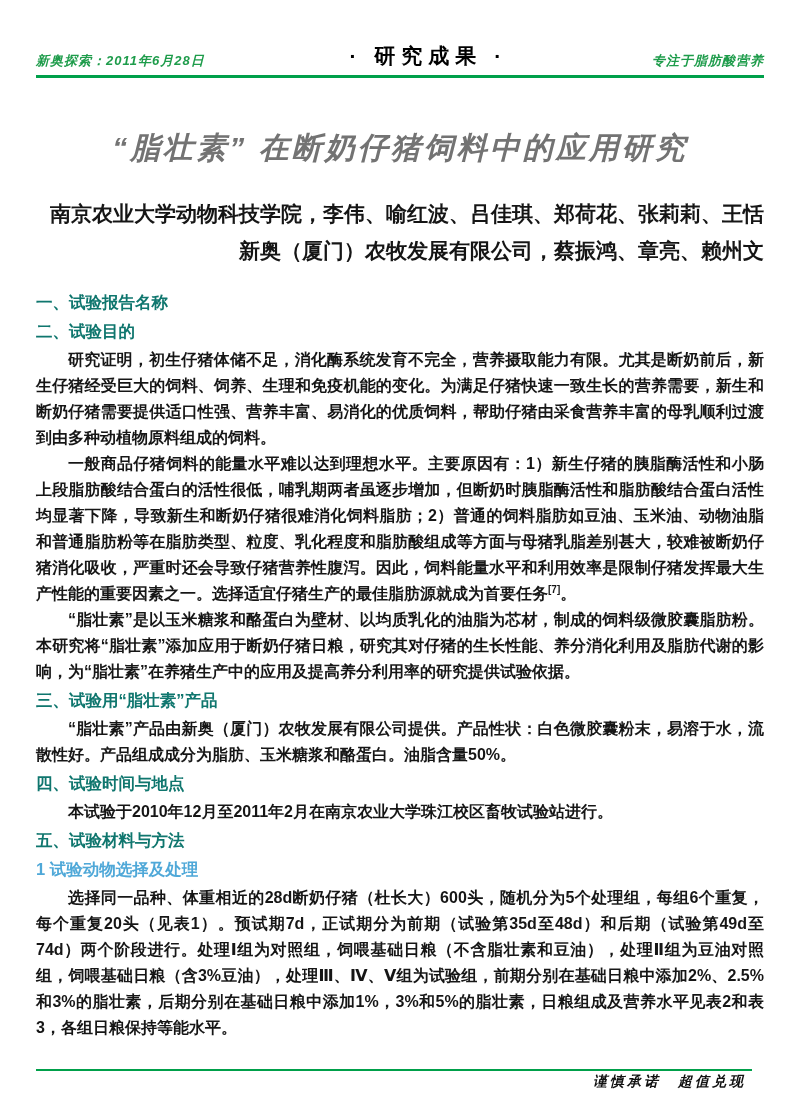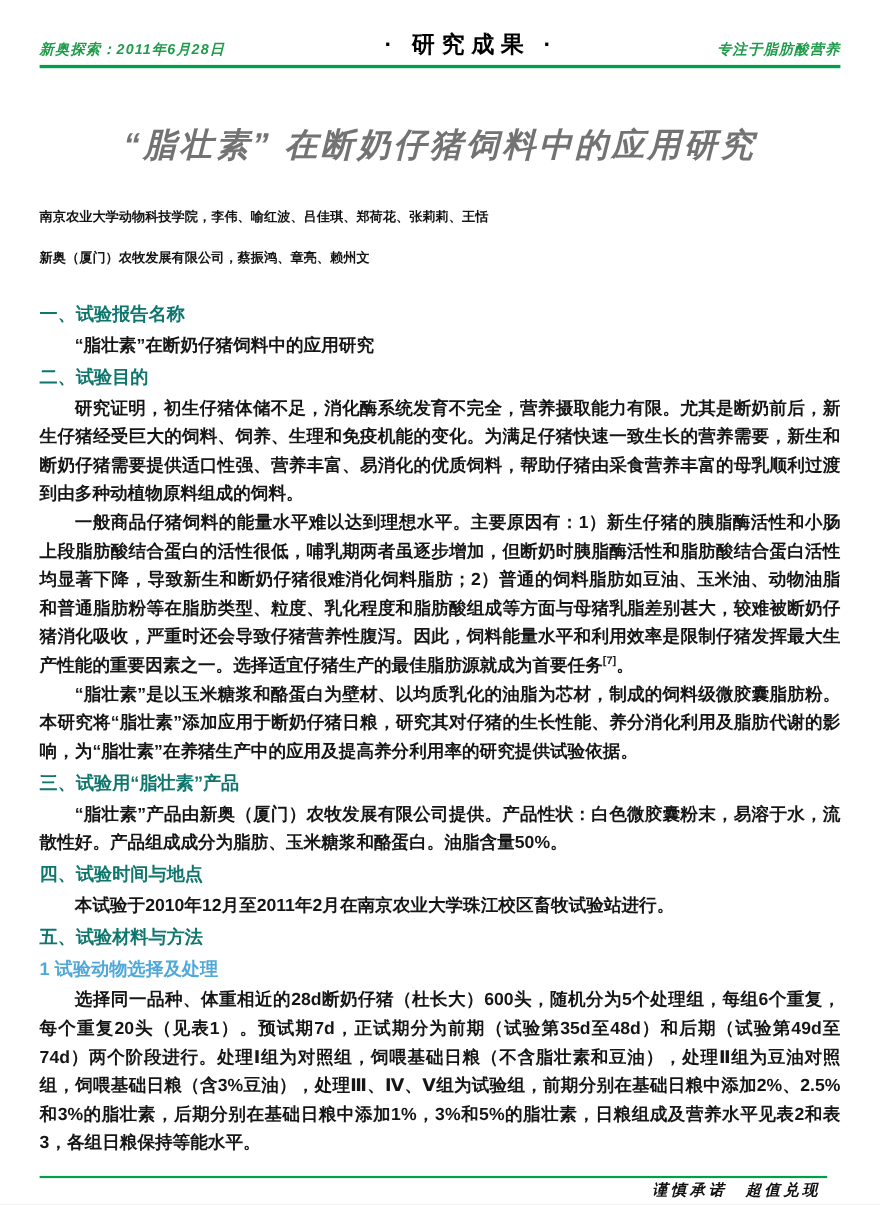--- a/index.html
+++ b/index.html
@@ -3,21 +3,21 @@
 <meta charset="utf-8">
 <style>
   html, body { margin: 0; padding: 0; background: #e8e8e8; }
   .page {
     position: relative;
     width: 800px;
     height: 1095px;
     margin: 0 auto;
     background: #ffffff;
     box-sizing: border-box;
-    padding: 26px 36px 0 36px;
+    padding: 42px 36px 0 36px;
     overflow: hidden;
     font-family: "Liberation Sans", "DejaVu Sans", sans-serif;
     color: #1a1a1a;
   }
   
   .masthead {
     display: flex;
     justify-content: space-between;
     align-items: flex-end;
   }
@@ -46,23 +46,23 @@
     margin: 50px 0 0 0;
     text-align: center;
     font-size: 30px;
     font-weight: bold;
     font-style: italic;
     color: #737373;
     letter-spacing: 3px;
   }
   .authors {
     margin-top: 26px;
-    text-align: left;
+    text-align: right;
     font-weight: bold;
-    font-size: 12px;
+    font-size: 21px;
     line-height: 37px;
     color: #151515;
   }
   
   .doc-body { margin-top: 20px; }
   .sec-heading {
     color: #0f766e;
     font-size: 16.5px;
     font-weight: bold;
     line-height: 27px;
@@ -126,21 +126,20 @@
   <h1 class="doc-title">“脂壮素” 在断奶仔猪饲料中的应用研究</h1>
 
   <div class="authors">
     <div>南京农业大学动物科技学院，李伟、喻红波、吕佳琪、郑荷花、张莉莉、王恬</div>
     <div>新奥（厦门）农牧发展有限公司，蔡振鸿、章亮、赖州文</div>
   </div>
 
   <div class="doc-body">
 
     <div class="sec-heading">一、试验报告名称</div>
-    <p class="para">“脂壮素”在断奶仔猪饲料中的应用研究</p>
 
     <div class="sec-heading">二、试验目的</div>
     <p class="para">研究证明，初生仔猪体储不足，消化酶系统发育不完全，营养摄取能力有限。尤其是断奶前后，新生仔猪经受巨大的饲料、饲养、生理和免疫机能的变化。为满足仔猪快速一致生长的营养需要，新生和断奶仔猪需要提供适口性强、营养丰富、易消化的优质饲料，帮助仔猪由采食营养丰富的母乳顺利过渡到由多种动植物原料组成的饲料。</p>
     <p class="para"><span>一般商品仔猪饲料的能量水平难以达到理想水平。主要原因有：1）新生仔猪的胰脂酶活性和小肠上段脂肪酸结合蛋白的活性很低，哺乳期两者虽逐步增加，但断奶时胰脂酶活性和脂肪酸结合蛋白活性均显著下降，导致新生和断奶仔猪很难消化饲料脂肪；2）普通的饲料脂肪如豆油、玉米油、动物油脂和普通脂肪粉等在脂肪类型、粒度、乳化程度和脂肪酸组成等方面与母猪乳脂差别甚大，较难被断奶仔猪消化吸收，严重时还会导致仔猪营养性腹泻。因此，饲料能量水平和利用效率是限制仔猪发挥最大生产性能的重要因素之一。选择适宜仔猪生产的最佳脂肪源就成为首要任务</span><sup>[7]</sup><span>。</span></p>
     <p class="para">“脂壮素”是以玉米糖浆和酪蛋白为壁材、以均质乳化的油脂为芯材，制成的饲料级微胶囊脂肪粉。本研究将“脂壮素”添加应用于断奶仔猪日粮，研究其对仔猪的生长性能、养分消化利用及脂肪代谢的影响，为“脂壮素”在养猪生产中的应用及提高养分利用率的研究提供试验依据。</p>
 
     <div class="sec-heading">三、试验用“脂壮素”产品</div>
     <p class="para">“脂壮素”产品由新奥（厦门）农牧发展有限公司提供。产品性状：白色微胶囊粉末，易溶于水，流散性好。产品组成成分为脂肪、玉米糖浆和酪蛋白。油脂含量50%。</p>
 
     <div class="sec-heading">四、试验时间与地点</div>

